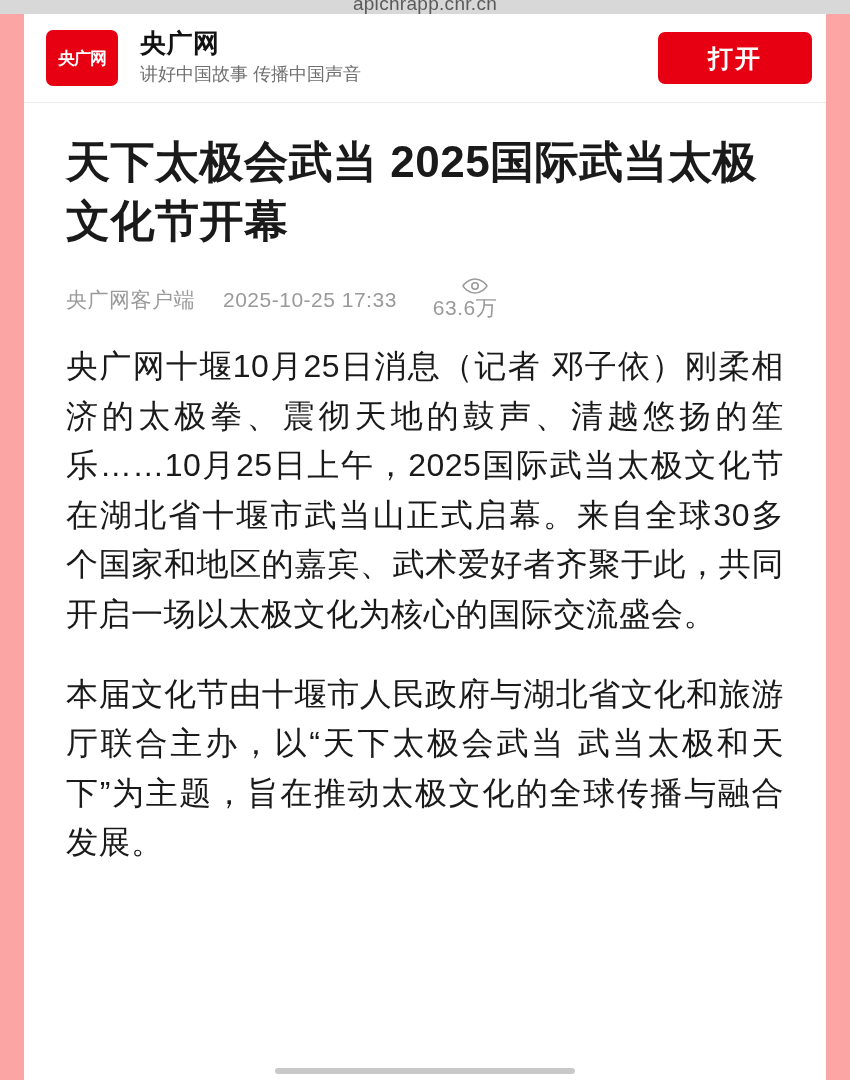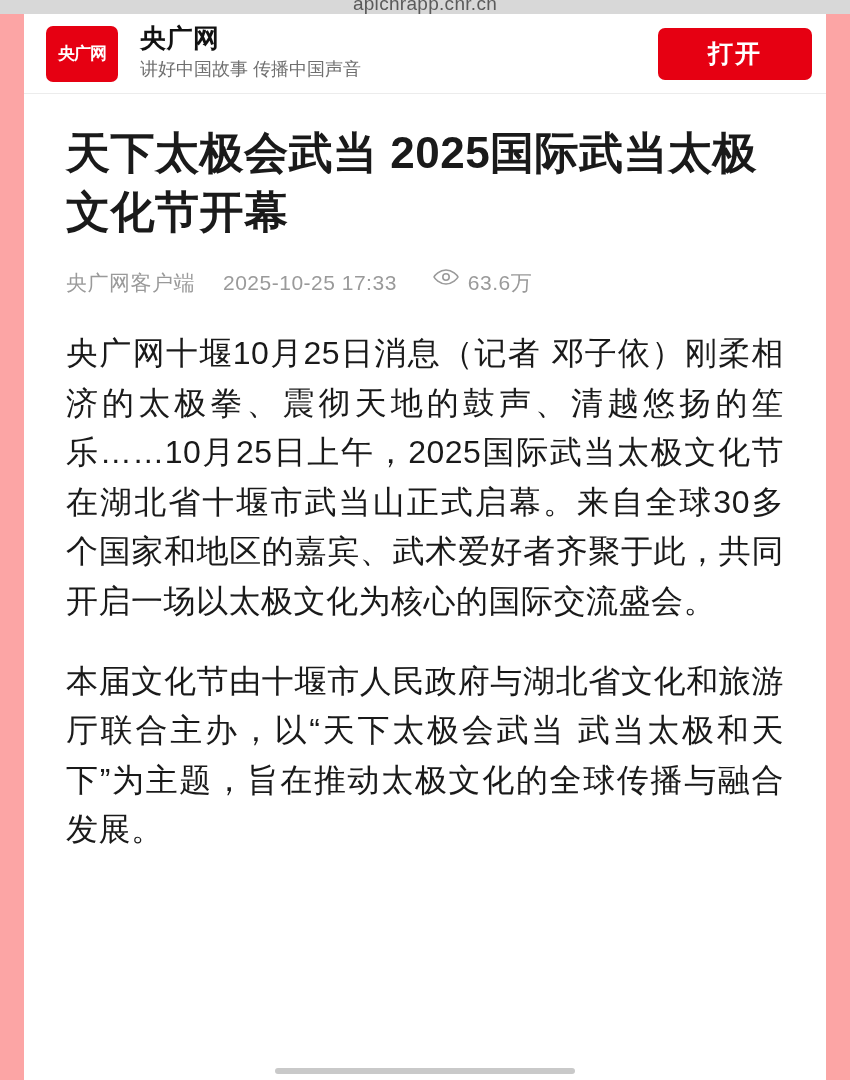--- a/index.html
+++ b/index.html
@@ -41,21 +41,21 @@
     left: 24px;
     width: 802px;
     height: 1066px;
     background: #ffffff;
     overflow: hidden;
   }
   
   .appbanner {
     display: flex;
     align-items: center;
-    height: 80px;
+    height: 89px;
     padding: 0 14px 0 22px;
     background: #ffffff;
     border-bottom: 1px solid #ececec;
   }
   .app-logo {
     width: 72px;
     height: 56px;
     background: #e60012;
     border-radius: 7px;
     display: flex;
@@ -119,30 +119,31 @@
     align-items: center;
     margin-top: 28px;
     color: #9a9a9a;
     font-size: 21px;
     letter-spacing: 0.5px;
   }
   .byline .source { margin-right: 28px; }
   .byline .date { margin-right: 36px; }
   .views {
     display: flex;
-    align-items: flex-start;
+    align-items: flex-end;
+    flex-direction: column;
   }
   .eye-icon {
     width: 26px;
     height: 16px;
     margin-right: 9px;
     display: block;
   }
   .body {
-    margin-top: 32px;
+    margin-top: 20px;
   }
   .para {
     font-size: 32px;
     line-height: 1.55;
     color: #1a1a1a;
     text-align: justify;
     text-justify: inter-ideograph;
     letter-spacing: 0.5px;
     margin-bottom: 30px;
   }

